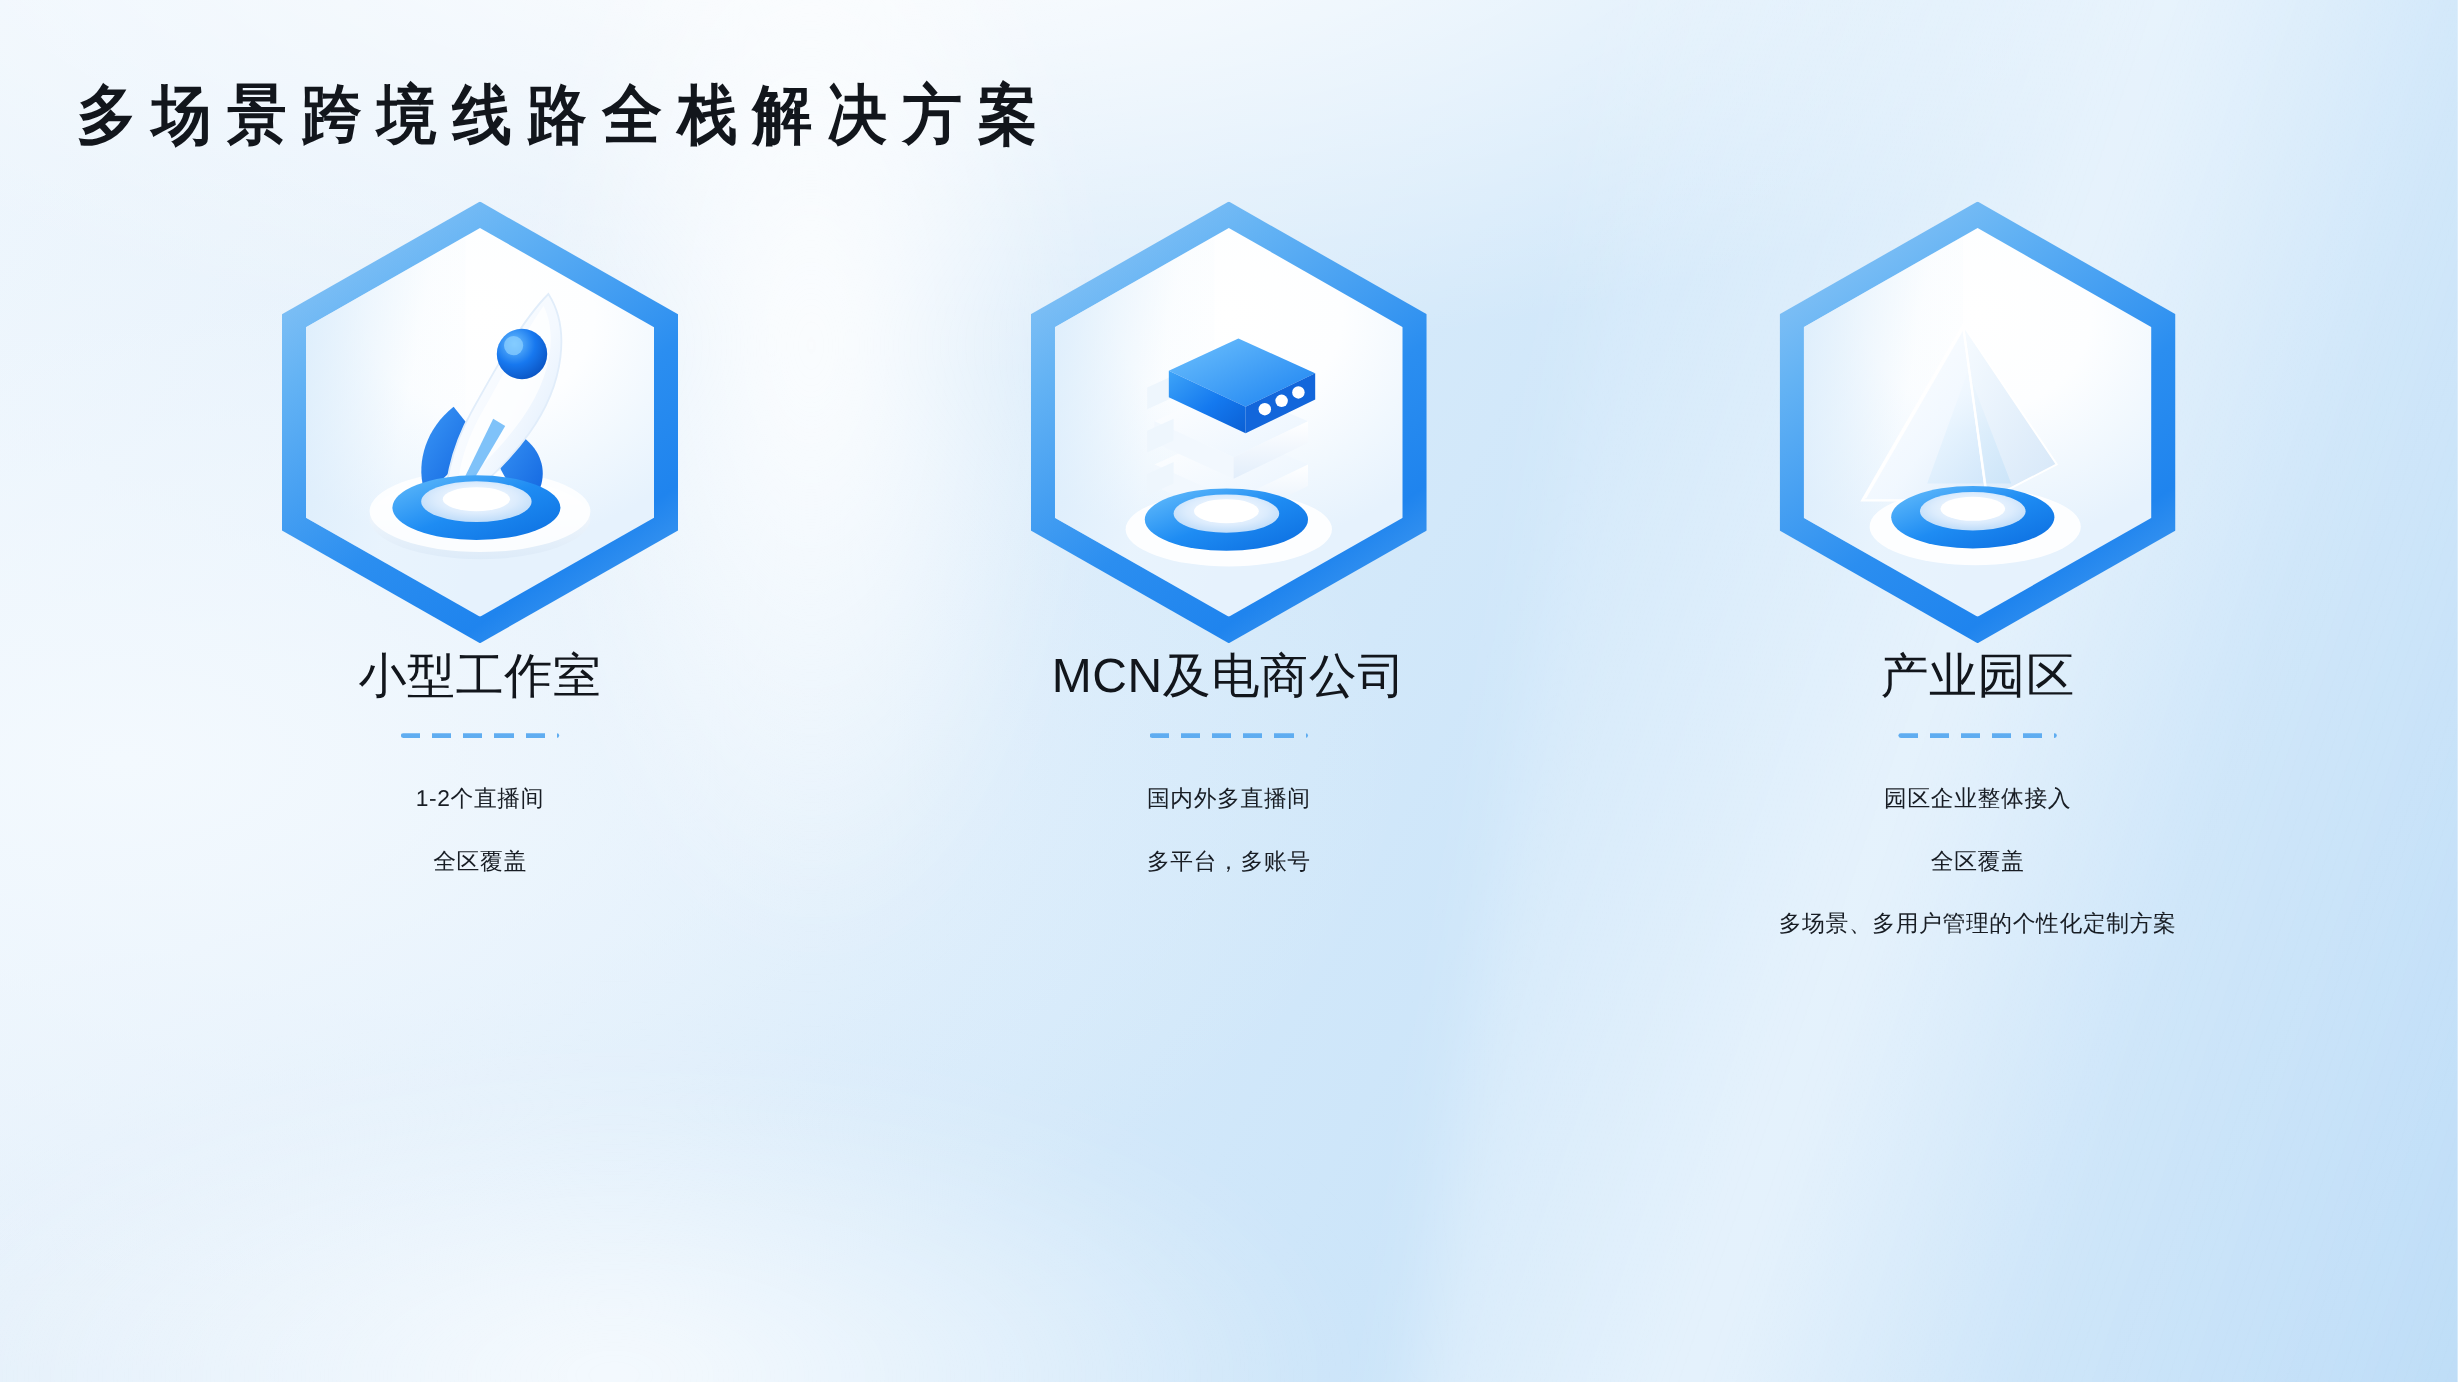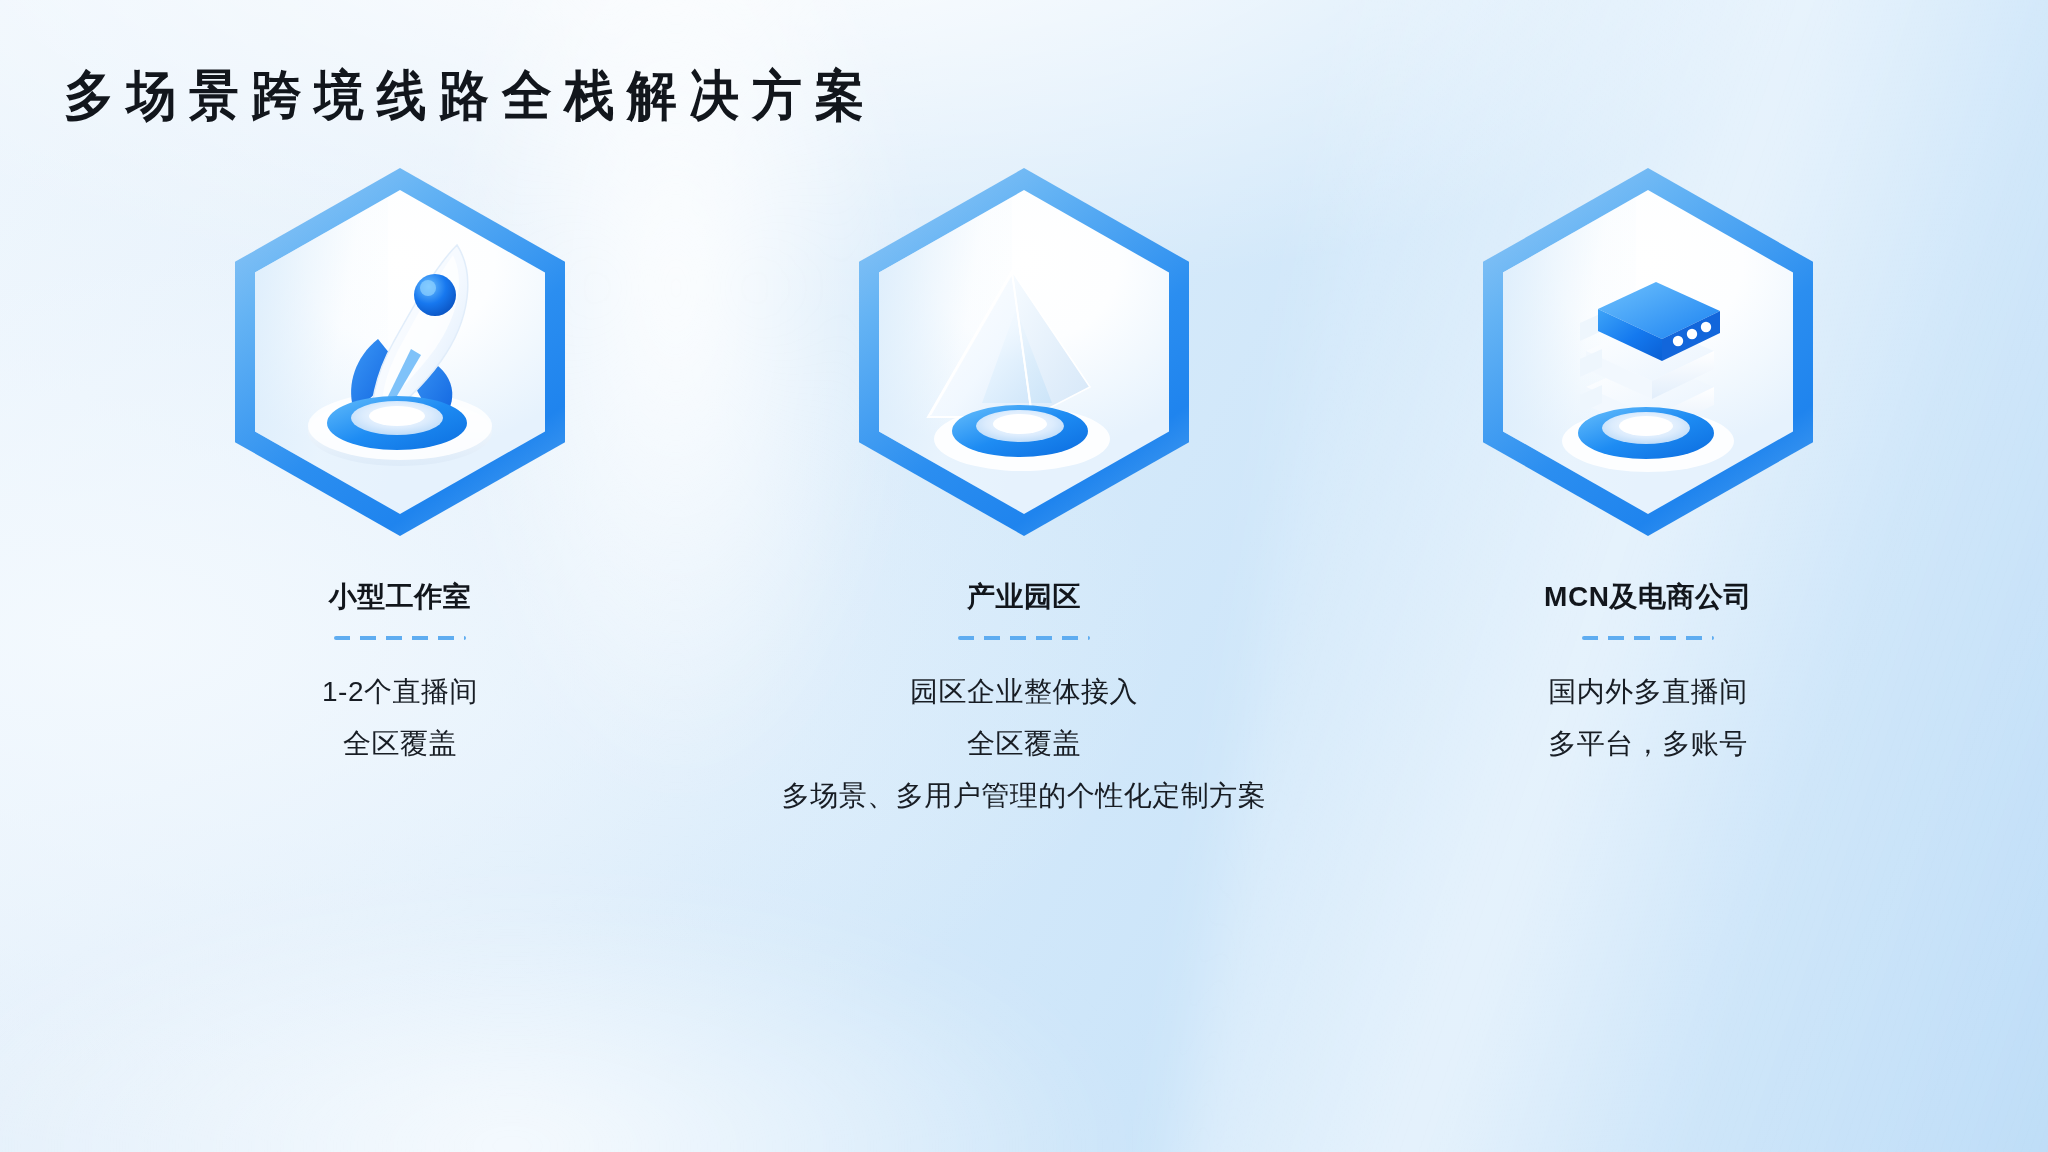--- a/index.html
+++ b/index.html
@@ -115,23 +115,22 @@
     position: absolute;
     inset: 0;
     display: flex;
     align-items: center;
     justify-content: center;
   }
   .icon-stage svg { overflow: visible; }
 
   
   .card-title {
-    margin-top: 42px;
-    font-size: 28px;
-    font-weight: 700;
+    font-size: 40px;
+    font-weight: 400;
     color: #12161c;
     letter-spacing: 0.5px;
     text-align: center;
     white-space: nowrap;
   }
   .divider {
     margin-top: 20px;
     width: 132px;
     height: 4px;
     background-image: repeating-linear-gradient(
@@ -140,21 +139,21 @@
       rgba(255,255,255,0) 16px, rgba(255,255,255,0) 26px
     );
     border-radius: 2px;
     opacity: 0.95;
   }
   .card-lines {
     margin-top: 26px;
     text-align: center;
   }
   .card-line {
-    font-size: 28px;
+    font-size: 19px;
     line-height: 52px;
     color: #181d24;
     white-space: nowrap;
     letter-spacing: 0.5px;
   }
   .card.wide .card-lines { width: 760px; }
   .card.wide .card-line { white-space: nowrap; }
 </style>
 </head>
 <body>
@@ -226,20 +225,92 @@
           <ellipse cx="112" cy="191" rx="46" ry="17" fill="url(#r-ringcore)"></ellipse>
           <ellipse cx="112" cy="189" rx="28" ry="10" fill="#ffffff"></ellipse>
         </svg>
       </div>
     </div>
     <div class="card-title">小型工作室</div>
     <div class="divider"></div>
     <div class="card-lines">
       <div class="card-line">1-2个直播间</div>
       <div class="card-line">全区覆盖</div>
+    </div>
+  </div>
+
+  <div class="card">
+    <div class="hex-wrap">
+      <div class="hex-outer"></div>
+      <div class="hex-inner"></div>
+      <div class="icon-stage">
+        <svg width="240" height="250" viewBox="0 0 240 250">
+          <defs>
+            <linearGradient id="s-top" x1="0" y1="0" x2="1" y2="1">
+              <stop offset="0%" stop-color="#3ea4f8"></stop>
+              <stop offset="55%" stop-color="#1479ef"></stop>
+              <stop offset="100%" stop-color="#0a5fd4"></stop>
+            </linearGradient>
+            <linearGradient id="s-topface" x1="0" y1="0" x2="1" y2="1">
+              <stop offset="0%" stop-color="#6ec1fd"></stop>
+              <stop offset="100%" stop-color="#1b82f1"></stop>
+            </linearGradient>
+            <linearGradient id="s-white" x1="0" y1="0" x2="0" y2="1">
+              <stop offset="0%" stop-color="#ffffff"></stop>
+              <stop offset="100%" stop-color="#e2eefb"></stop>
+            </linearGradient>
+            <linearGradient id="s-whiteface" x1="0" y1="0" x2="1" y2="1">
+              <stop offset="0%" stop-color="#ffffff"></stop>
+              <stop offset="100%" stop-color="#eaf4fe"></stop>
+            </linearGradient>
+            <linearGradient id="s-ring" x1="0" y1="0" x2="1" y2="1">
+              <stop offset="0%" stop-color="#69c0fc"></stop>
+              <stop offset="50%" stop-color="#1e8cf3"></stop>
+              <stop offset="100%" stop-color="#0b6cdf"></stop>
+            </linearGradient>
+            <radialGradient id="s-ringcore" cx="50%" cy="42%" r="62%">
+              <stop offset="0%" stop-color="#ffffff"></stop>
+              <stop offset="62%" stop-color="#dcecfd"></stop>
+              <stop offset="100%" stop-color="#b9d9f8"></stop>
+            </radialGradient>
+          </defs>
+
+          <ellipse cx="120" cy="214" rx="86" ry="31" fill="#ffffff" opacity="0.9"></ellipse>
+
+          <path d="M58 160 L120 132 L186 160 L124 190 Z" fill="url(#s-whiteface)"></path>
+          <path d="M58 160 L124 190 L124 208 L58 178 Z" fill="#f2f8fe"></path>
+          <path d="M124 190 L186 160 L186 178 L124 208 Z" fill="url(#s-white)"></path>
+
+          <path d="M58 124 L120 96 L186 124 L124 154 Z" fill="url(#s-whiteface)"></path>
+          <path d="M58 124 L124 154 L124 172 L58 142 Z" fill="#f2f8fe"></path>
+          <path d="M124 154 L186 124 L186 142 L124 172 Z" fill="url(#s-white)"></path>
+
+          <path d="M52 96 L74 86 L74 104 L52 114 Z" fill="#eef6fd"></path>
+          <path d="M52 132 L74 122 L74 140 L52 150 Z" fill="#eef6fd"></path>
+          <path d="M52 168 L74 158 L74 176 L52 186 Z" fill="#eef6fd"></path>
+
+          <path d="M70 82 L128 55 L192 84 L134 112 Z" fill="url(#s-topface)"></path>
+          <path d="M70 82 L134 112 L134 134 L70 104 Z" fill="url(#s-top)"></path>
+          <path d="M134 112 L192 84 L192 106 L134 134 Z" fill="#1266db"></path>
+
+          <circle cx="150" cy="114" r="5.2" fill="#ffffff"></circle>
+          <circle cx="164" cy="107" r="5.2" fill="#ffffff"></circle>
+          <circle cx="178" cy="100" r="5.2" fill="#ffffff"></circle>
+
+          <ellipse cx="118" cy="206" rx="68" ry="26" fill="url(#s-ring)"></ellipse>
+          <ellipse cx="118" cy="201" rx="44" ry="16" fill="url(#s-ringcore)"></ellipse>
+          <ellipse cx="118" cy="199" rx="27" ry="10" fill="#ffffff"></ellipse>
+        </svg>
+      </div>
+    </div>
+    <div class="card-title">MCN及电商公司</div>
+    <div class="divider"></div>
+    <div class="card-lines">
+      <div class="card-line">国内外多直播间</div>
+      <div class="card-line">多平台，多账号</div>
     </div>
   </div>
 
   <div class="card wide">
     <div class="hex-wrap">
       <div class="hex-outer"></div>
       <div class="hex-inner"></div>
       <div class="icon-stage">
         <svg width="240" height="250" viewBox="0 0 240 250">
           <defs>
@@ -287,85 +358,13 @@
     </div>
     <div class="card-title">产业园区</div>
     <div class="divider"></div>
     <div class="card-lines">
       <div class="card-line">园区企业整体接入</div>
       <div class="card-line">全区覆盖</div>
       <div class="card-line">多场景、多用户管理的个性化定制方案</div>
     </div>
   </div>
 
-  <div class="card">
-    <div class="hex-wrap">
-      <div class="hex-outer"></div>
-      <div class="hex-inner"></div>
-      <div class="icon-stage">
-        <svg width="240" height="250" viewBox="0 0 240 250">
-          <defs>
-            <linearGradient id="s-top" x1="0" y1="0" x2="1" y2="1">
-              <stop offset="0%" stop-color="#3ea4f8"></stop>
-              <stop offset="55%" stop-color="#1479ef"></stop>
-              <stop offset="100%" stop-color="#0a5fd4"></stop>
-            </linearGradient>
-            <linearGradient id="s-topface" x1="0" y1="0" x2="1" y2="1">
-              <stop offset="0%" stop-color="#6ec1fd"></stop>
-              <stop offset="100%" stop-color="#1b82f1"></stop>
-            </linearGradient>
-            <linearGradient id="s-white" x1="0" y1="0" x2="0" y2="1">
-              <stop offset="0%" stop-color="#ffffff"></stop>
-              <stop offset="100%" stop-color="#e2eefb"></stop>
-            </linearGradient>
-            <linearGradient id="s-whiteface" x1="0" y1="0" x2="1" y2="1">
-              <stop offset="0%" stop-color="#ffffff"></stop>
-              <stop offset="100%" stop-color="#eaf4fe"></stop>
-            </linearGradient>
-            <linearGradient id="s-ring" x1="0" y1="0" x2="1" y2="1">
-              <stop offset="0%" stop-color="#69c0fc"></stop>
-              <stop offset="50%" stop-color="#1e8cf3"></stop>
-              <stop offset="100%" stop-color="#0b6cdf"></stop>
-            </linearGradient>
-            <radialGradient id="s-ringcore" cx="50%" cy="42%" r="62%">
-              <stop offset="0%" stop-color="#ffffff"></stop>
-              <stop offset="62%" stop-color="#dcecfd"></stop>
-              <stop offset="100%" stop-color="#b9d9f8"></stop>
-            </radialGradient>
-          </defs>
-
-          <ellipse cx="120" cy="214" rx="86" ry="31" fill="#ffffff" opacity="0.9"></ellipse>
-
-          <path d="M58 160 L120 132 L186 160 L124 190 Z" fill="url(#s-whiteface)"></path>
-          <path d="M58 160 L124 190 L124 208 L58 178 Z" fill="#f2f8fe"></path>
-          <path d="M124 190 L186 160 L186 178 L124 208 Z" fill="url(#s-white)"></path>
-
-          <path d="M58 124 L120 96 L186 124 L124 154 Z" fill="url(#s-whiteface)"></path>
-          <path d="M58 124 L124 154 L124 172 L58 142 Z" fill="#f2f8fe"></path>
-          <path d="M124 154 L186 124 L186 142 L124 172 Z" fill="url(#s-white)"></path>
-
-          <path d="M52 96 L74 86 L74 104 L52 114 Z" fill="#eef6fd"></path>
-          <path d="M52 132 L74 122 L74 140 L52 150 Z" fill="#eef6fd"></path>
-          <path d="M52 168 L74 158 L74 176 L52 186 Z" fill="#eef6fd"></path>
-
-          <path d="M70 82 L128 55 L192 84 L134 112 Z" fill="url(#s-topface)"></path>
-          <path d="M70 82 L134 112 L134 134 L70 104 Z" fill="url(#s-top)"></path>
-          <path d="M134 112 L192 84 L192 106 L134 134 Z" fill="#1266db"></path>
-
-          <circle cx="150" cy="114" r="5.2" fill="#ffffff"></circle>
-          <circle cx="164" cy="107" r="5.2" fill="#ffffff"></circle>
-          <circle cx="178" cy="100" r="5.2" fill="#ffffff"></circle>
-
-          <ellipse cx="118" cy="206" rx="68" ry="26" fill="url(#s-ring)"></ellipse>
-          <ellipse cx="118" cy="201" rx="44" ry="16" fill="url(#s-ringcore)"></ellipse>
-          <ellipse cx="118" cy="199" rx="27" ry="10" fill="#ffffff"></ellipse>
-        </svg>
-      </div>
-    </div>
-    <div class="card-title">MCN及电商公司</div>
-    <div class="divider"></div>
-    <div class="card-lines">
-      <div class="card-line">国内外多直播间</div>
-      <div class="card-line">多平台，多账号</div>
-    </div>
-  </div>
-
 </div>
 
 </body></html>

